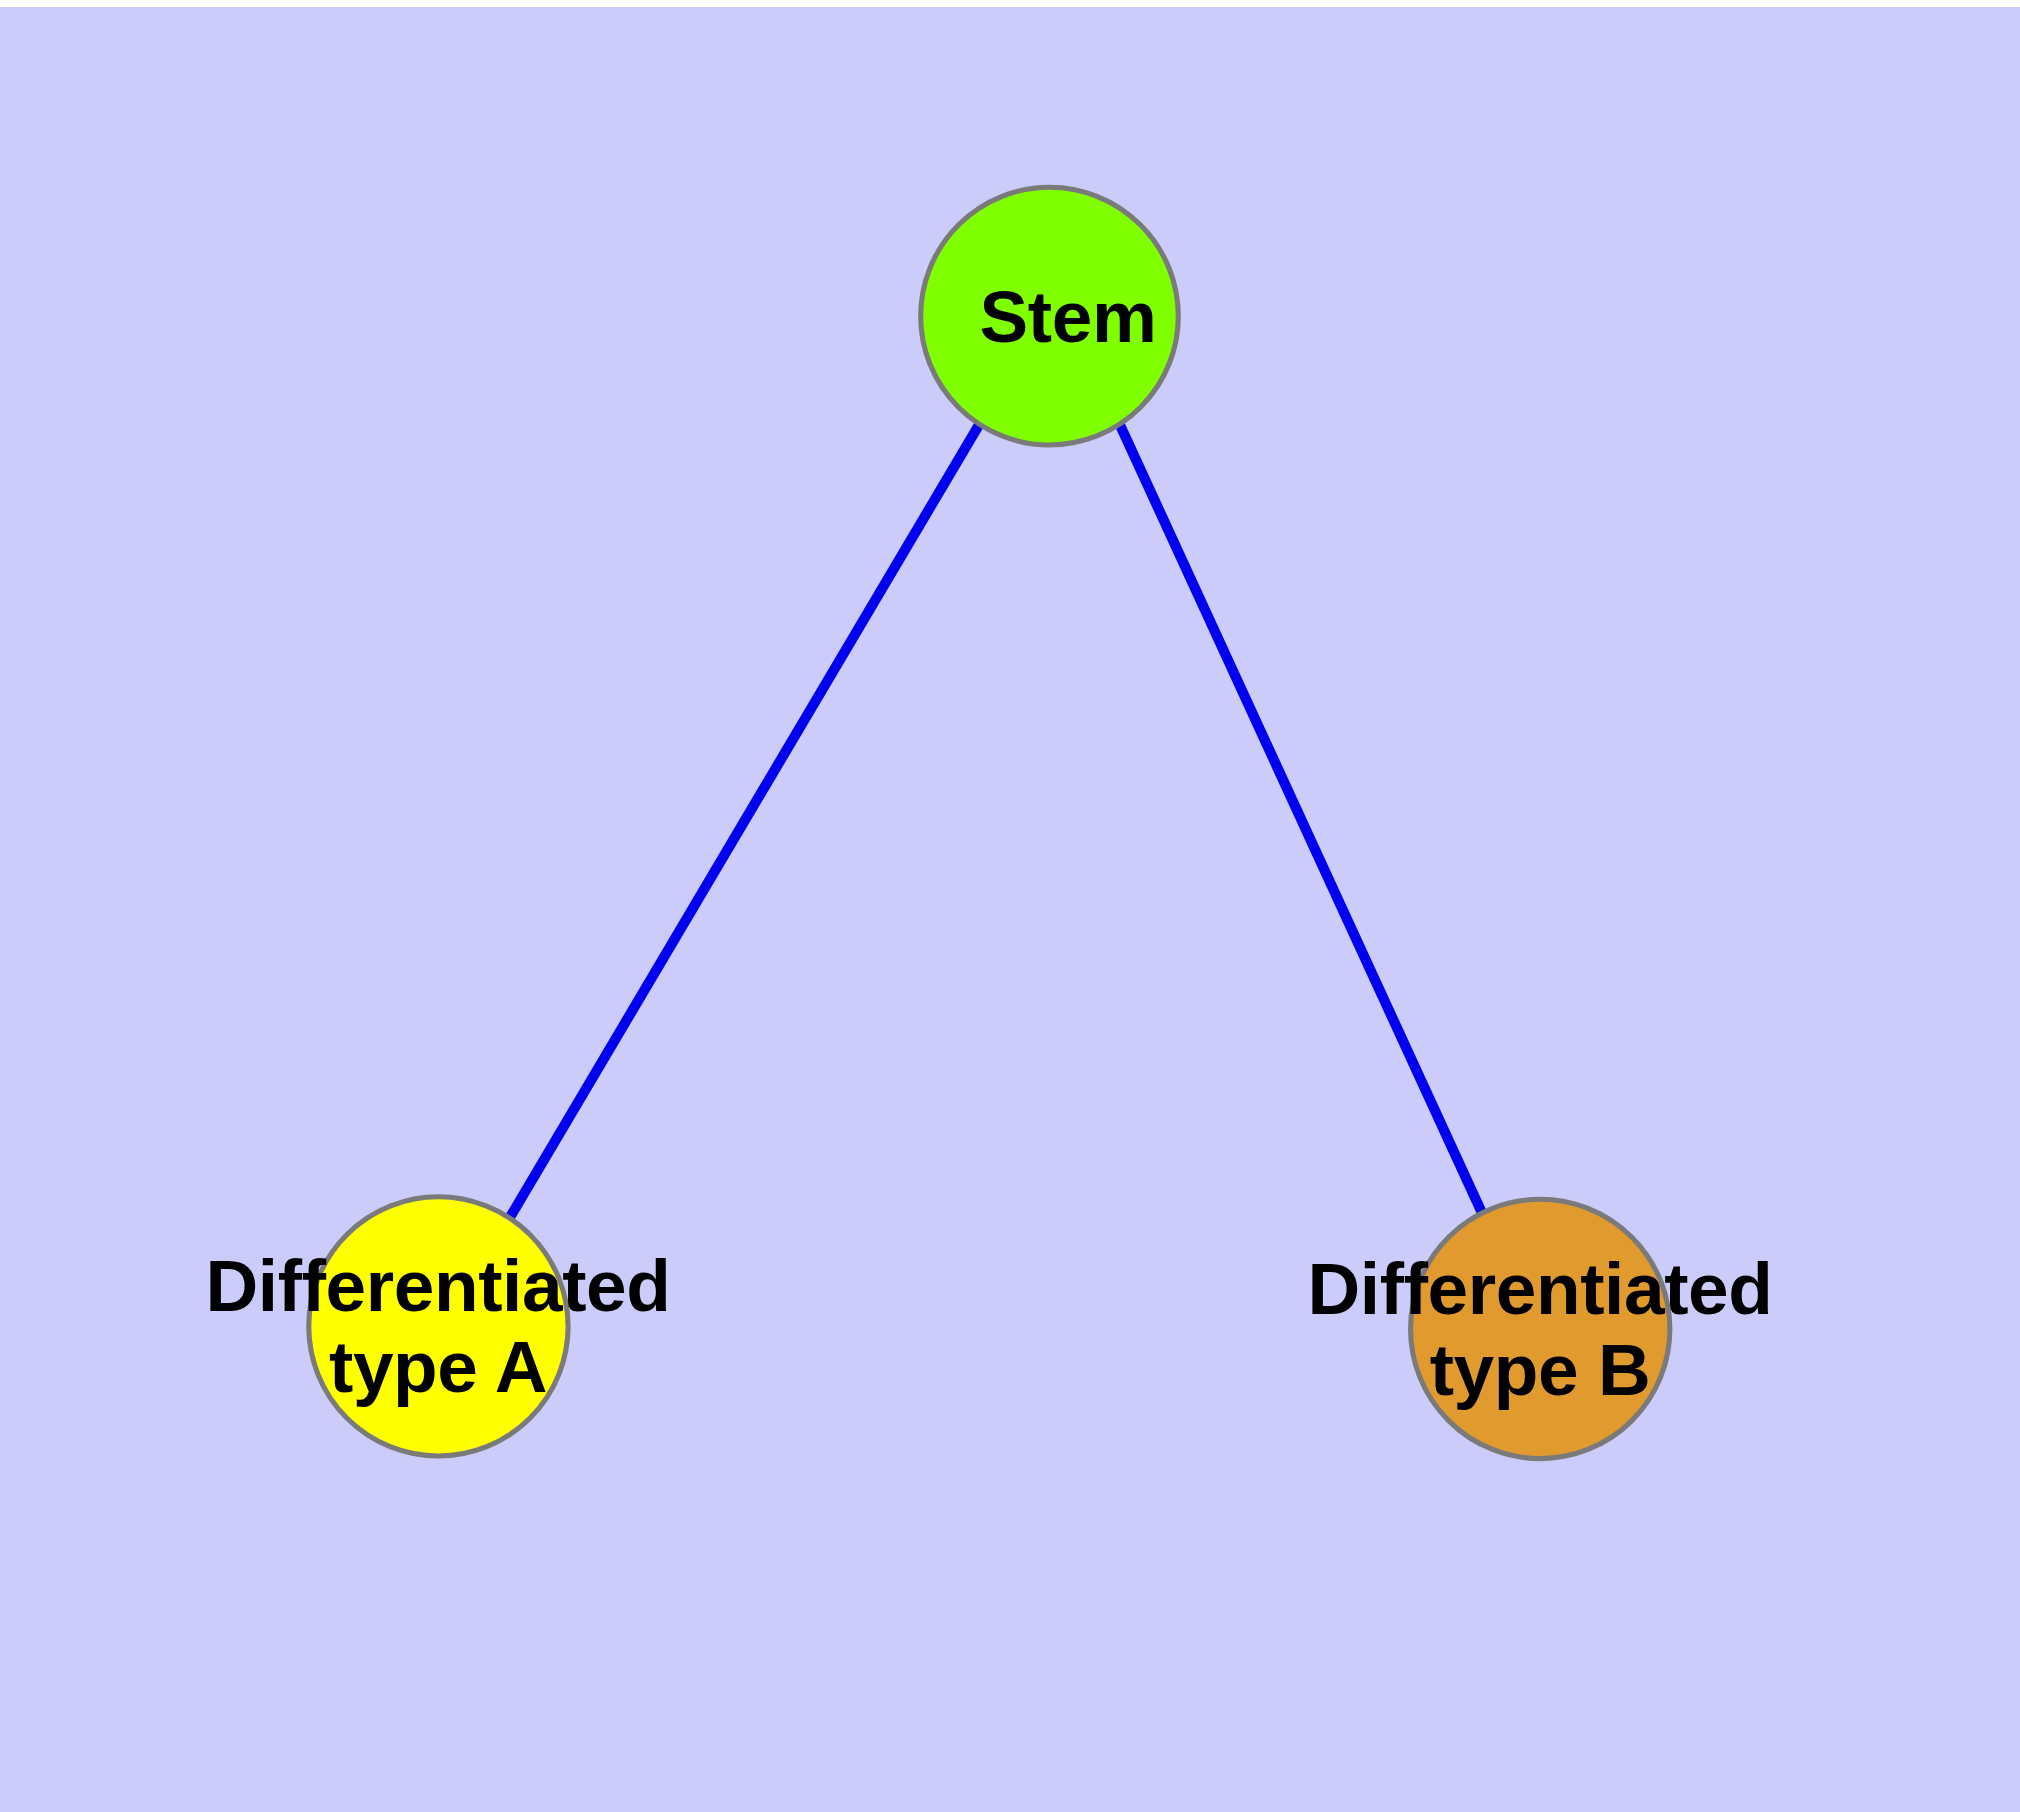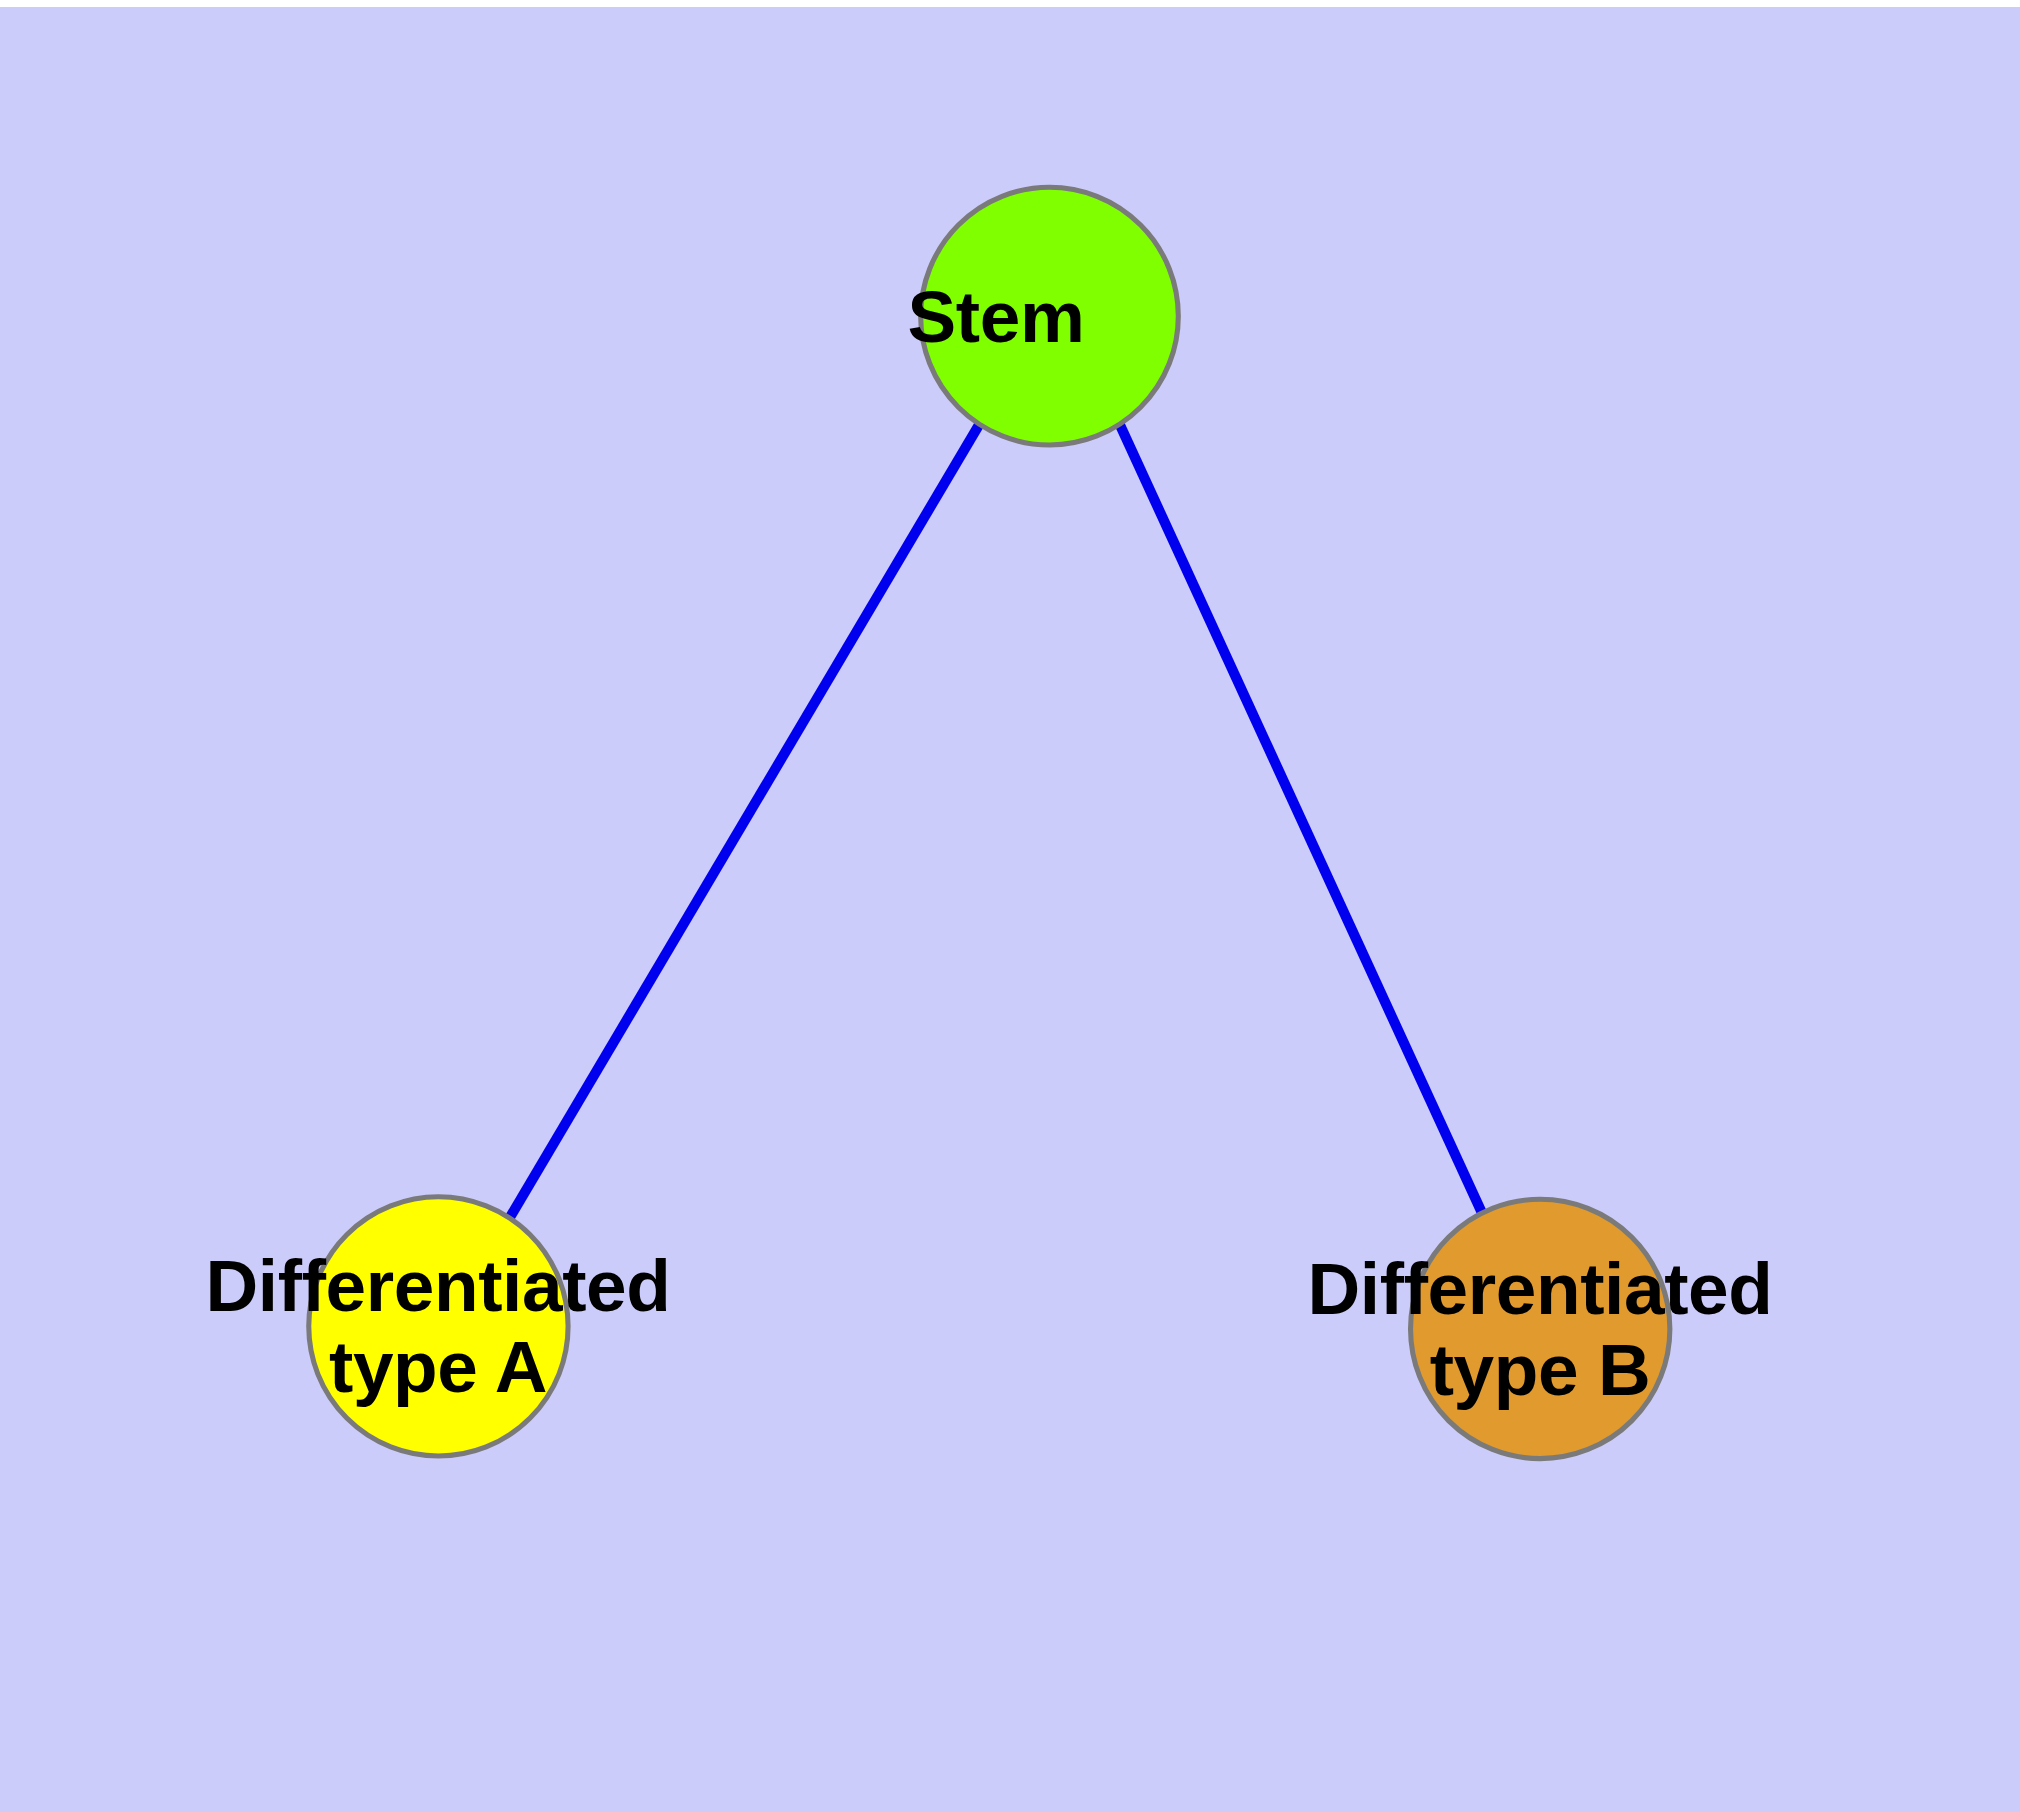--- a/index.html
+++ b/index.html
@@ -70,20 +70,20 @@
       <line class="edge-line" x1="1321" y1="501" x2="1751" y2="1437" stroke="#0000ee" stroke-width="12"></line>
     </g>
 
     <g>
       <circle class="node-circle" cx="1238" cy="373" r="152" fill="#7fff00" stroke="#7a7a7a" stroke-width="6"></circle>
       <circle class="node-circle" cx="517" cy="1565" r="153" fill="#ffff00" stroke="#7a7a7a" stroke-width="6"></circle>
       <circle class="node-circle" cx="1817" cy="1568" r="153" fill="#e09a2e" stroke="#7a7a7a" stroke-width="6"></circle>
     </g>
   </svg>
 
-  <div class="node-label" style="left: 996px; top: 316px; color: rgb(0, 0, 0); font-size: 73px;">Stem</div>
+  <div class="node-label" style="left: 1068px; top: 316px; color: rgb(0, 0, 0); font-size: 73px;">Stem</div>
   <div class="node-label" style="left: 438px; top: 1326px; color: rgb(0, 0, 0); font-size: 73px;">Differentiated
 type A</div>
   <div class="node-label" style="left: 1540px; top: 1329px; color: rgb(0, 0, 0); font-size: 73px;">Differentiated
 type B</div>
 
 </div>
 
 
 </body></html>

